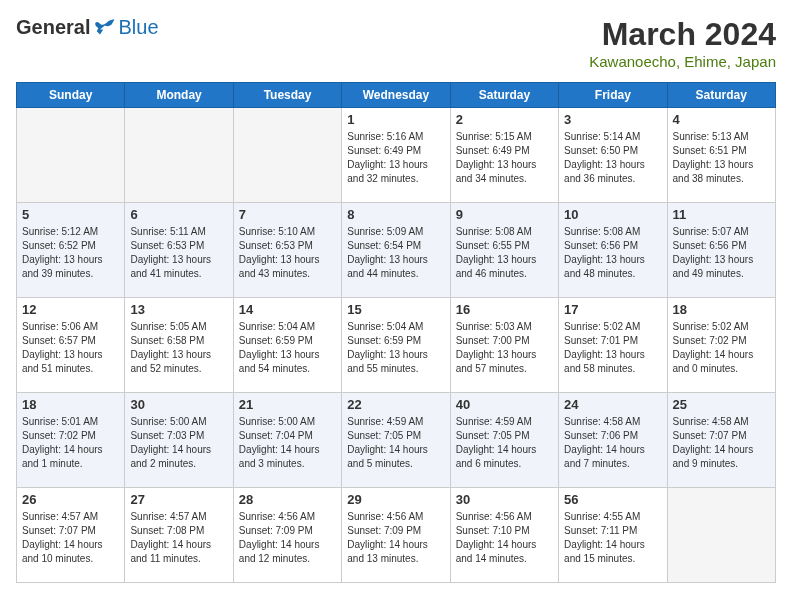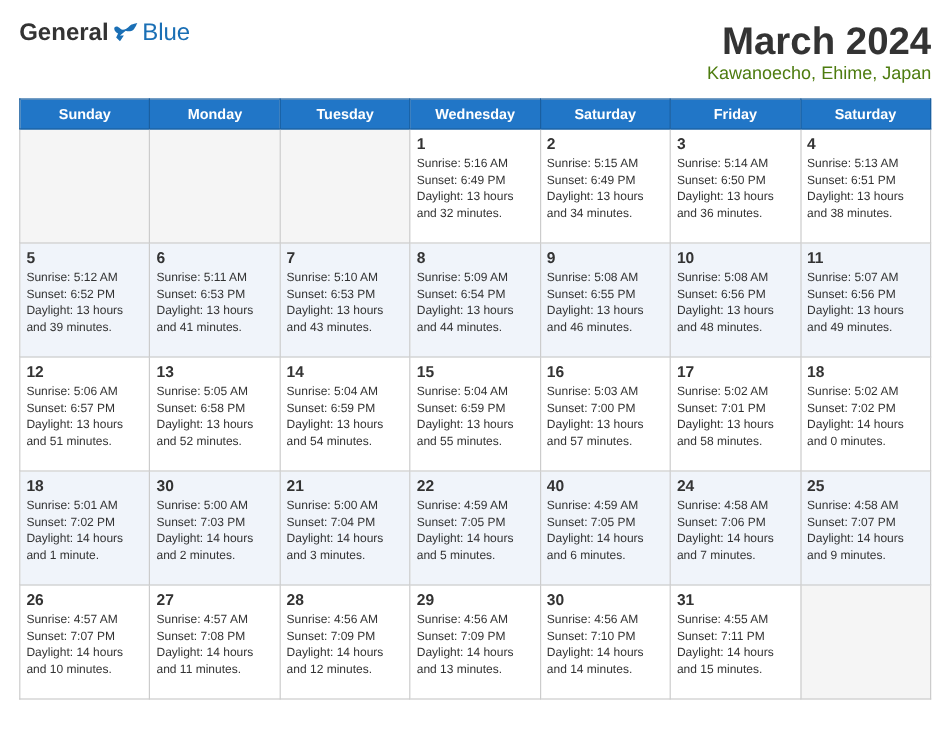--- a/index.html
+++ b/index.html
@@ -241,19 +241,19 @@
         </td>
         <td>
           <span class="day-num">29</span>
           <div class="day-info">Sunrise: 4:56 AM<br>Sunset: 7:09 PM<br>Daylight: 14 hours and 13 minutes.</div>
         </td>
         <td>
           <span class="day-num">30</span>
           <div class="day-info">Sunrise: 4:56 AM<br>Sunset: 7:10 PM<br>Daylight: 14 hours and 14 minutes.</div>
         </td>
         <td>
-          <span class="day-num">31</span>
+          <span class="day-num">56</span>
           <div class="day-info">Sunrise: 4:55 AM<br>Sunset: 7:11 PM<br>Daylight: 14 hours and 15 minutes.</div>
         </td>
         <td class="empty"></td>
       </tr>
     </tbody>
 </table>
 
 </body></html>

